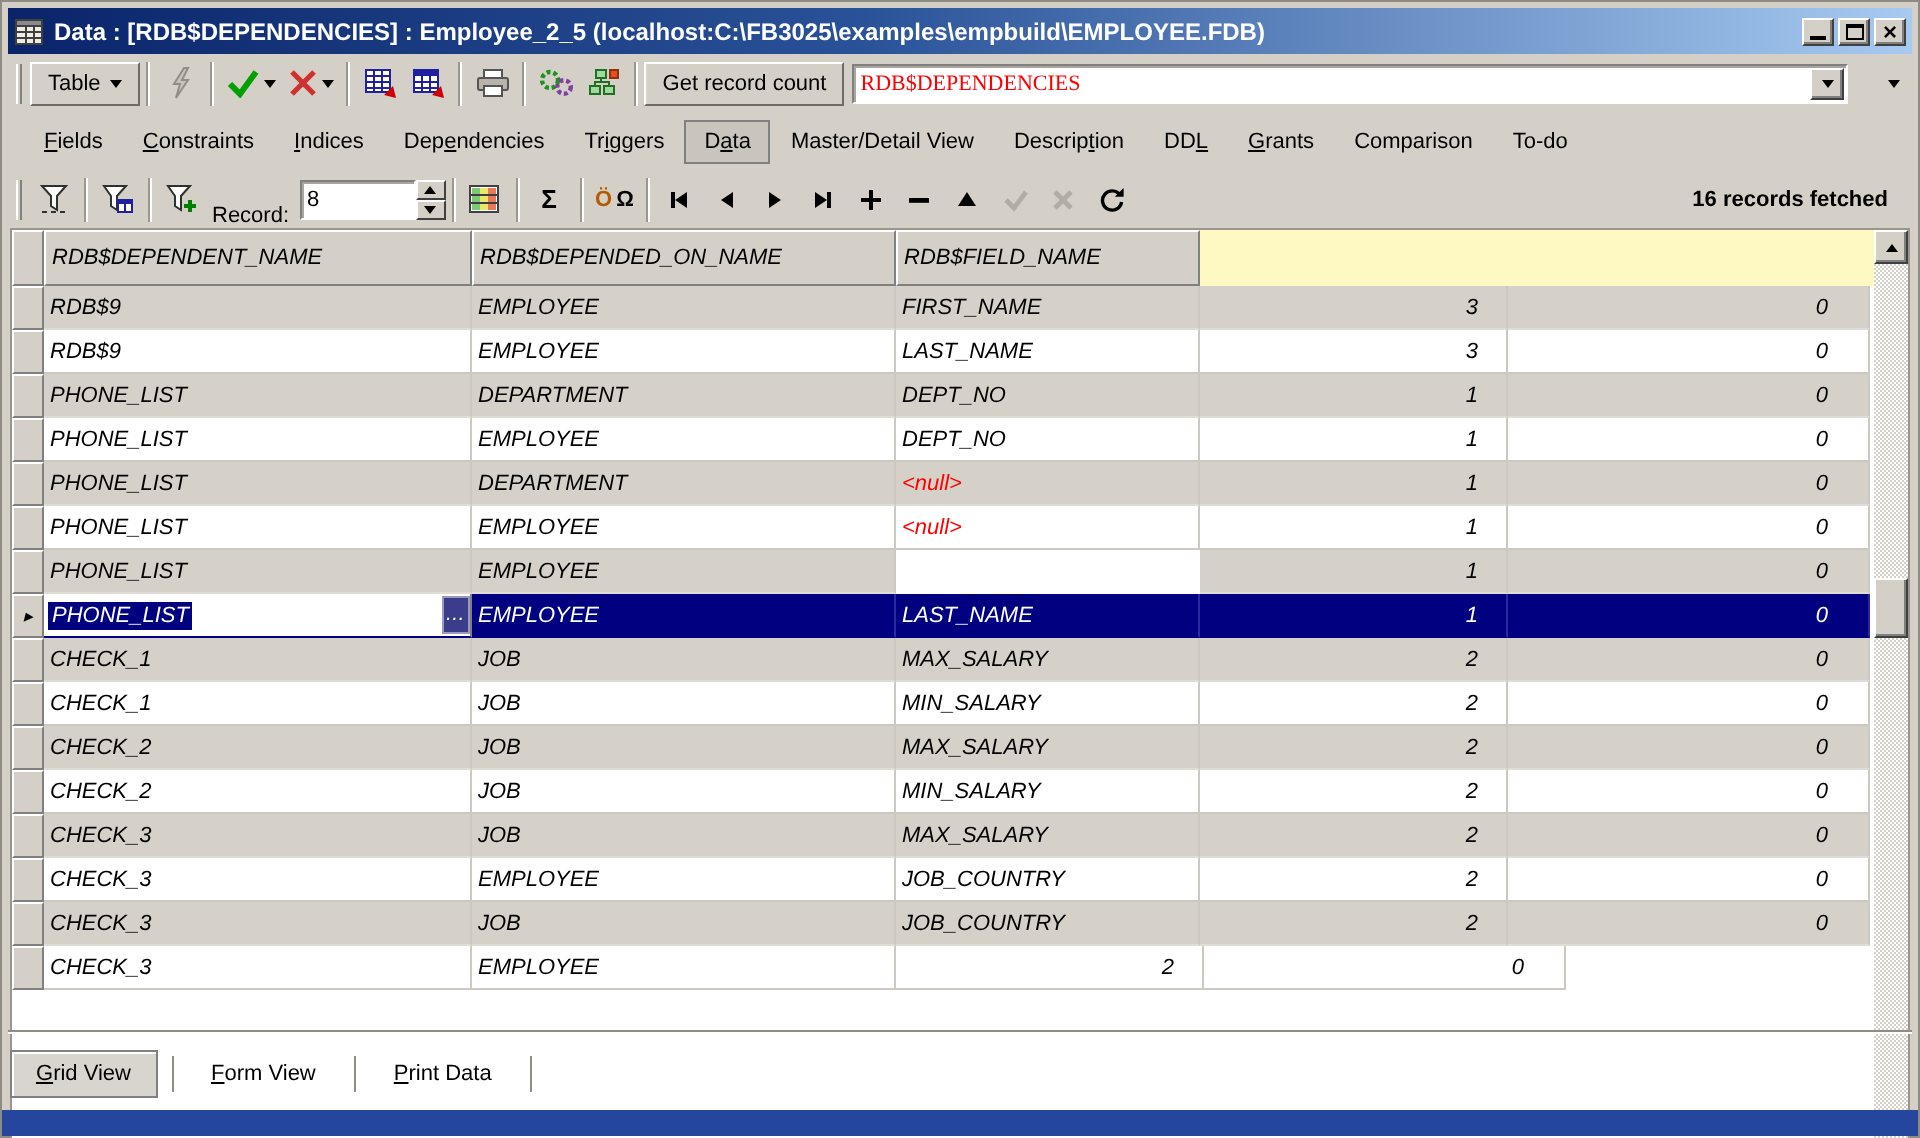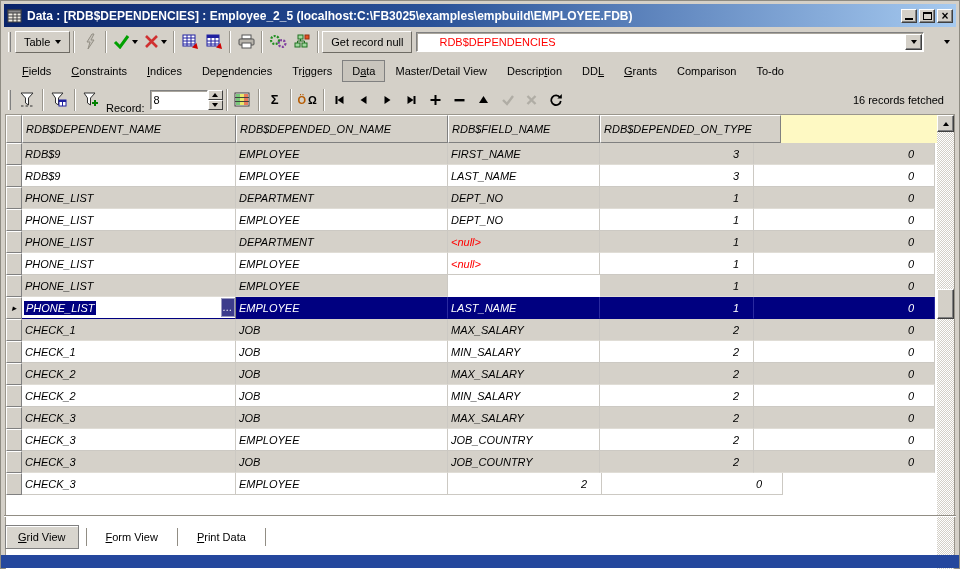--- a/index.html
+++ b/index.html
@@ -40,41 +40,41 @@
   .rbtn {
     height:22px; display:flex; align-items:center; gap:5px; padding:0 8px;
     background:#d4d0c8; border:1px solid; border-color:#fff #6e6b64 #6e6b64 #fff; font-size:11px;
   }
   .dd { width:0; height:0; border-left:3px solid transparent; border-right:3px solid transparent; border-top:4px solid #000; }
   .combo {
     flex:1; height:20px; margin:0 14px 0 4px; background:#fff;
     border:1px solid; border-color:#808080 #fff #fff #808080;
     box-shadow:inset 1px 1px 0 #a9a59c; display:flex; align-items:center;
   }
-  .combo-text { flex:1; color:#ff0000; padding:0 22px; white-space:nowrap; overflow:hidden; }
+  .combo-text { flex:1; color:#ff0000; padding:0 3px; white-space:nowrap; overflow:hidden;font-family:Liberation Serif, serif; }
   .combo-btn { width:17px; height:16px; margin-right:1px; background:#d4d0c8; border:1px solid; border-color:#fff #404040 #404040 #fff; box-shadow:inset -1px -1px 0 #808080; display:flex; align-items:center; justify-content:center; }
   .ovf { width:14px; display:flex; align-items:center; justify-content:center; margin-left:2px; }
 
   
   .tabsrow { position:absolute; top:55px; left:3px; right:3px; height:29px; display:flex; align-items:center; padding-left:8px; }
   .tab { padding:5px 10px; white-space:nowrap; }
   .tab.selected { background:#c9c5bd; border:1px solid #808080; padding:4px 9px; }
 
   
   .lbl { margin:16px 5px 0 3px; }
   .spin { display:flex; align-items:center; }
   .spin input { width:58px; height:20px; border:1px solid; border-color:#808080 #fff #fff #808080; box-shadow:inset 1px 1px 0 #a9a59c; padding:0 3px; font-family:"Liberation Sans",sans-serif; font-size:11px; }
   .spinbtns { display:flex; flex-direction:column; width:15px; height:20px; }
   .sbtn { flex:1; background:#d4d0c8; border:1px solid; border-color:#fff #404040 #404040 #fff; display:flex; align-items:center; justify-content:center; }
   .tri-u { width:0; height:0; border-left:3px solid transparent; border-right:3px solid transparent; border-bottom:4px solid #000; }
   .tri-d { width:0; height:0; border-left:3px solid transparent; border-right:3px solid transparent; border-top:4px solid #000; }
   .sigma { font-size:13px; font-weight:bold; }
   .blob { font-size:11px; font-weight:bold; }
   .blob .bo { color:#b55a00; }
-  .status { margin-left:auto; margin-right:10px; font-weight:normal; }
+  .status { margin-left:auto; margin-right:10px; font-weight:bold; }
 
   
   .grid { position:absolute; top:113px; left:4px; right:4px; height:492px; background:#fef9c3; border:1px solid #9a968c;font-style:italic; }
   .ghead { position:absolute; top:0; left:0; right:17px; height:28px; display:flex; }
   .hcell {
     background:#d4d0c8; display:flex; align-items:center; padding:0 3px;
     border-top:1px solid #fff; border-left:1px solid #fff; border-right:1px solid #808080; border-bottom:1px solid #808080;
     white-space:nowrap; overflow:hidden;
   }
   .hind { width:16px; padding:0; }
@@ -206,21 +206,21 @@
       <svg width="16" height="15" viewBox="0 0 16 15">
           <rect x="11" y="1" width="4" height="4" fill="#e85020" stroke="#903010"></rect>
           <rect x="4" y="1" width="5" height="4" fill="#a0d8a0" stroke="#207020"></rect>
           <path d="M6.5 5v2M3.5 9V7h7v2" stroke="#207020" fill="none"></path>
           <rect x="1" y="9" width="5" height="4" fill="#a0d8a0" stroke="#207020"></rect>
           <rect x="8" y="9" width="5" height="4" fill="#a0d8a0" stroke="#207020"></rect>
         </svg>
     </button>
     <div class="sep"></div>
     <button class="rbtn">
-      <span>Get record null</span>
+      <span>Get record count</span>
     </button>
     <div class="combo">
       <span class="combo-text">RDB$DEPENDENCIES</span>
       <span class="combo-btn">
           <span class="dd"></span>
         </span>
     </div>
     <div class="ovf">
         <span class="dd"></span>
       </div>
@@ -352,21 +352,20 @@
     </button>
     <span class="status">16 records fetched</span>
   </div>
 
   <div class="grid">
     <div class="ghead" id="ghead">
         <div class="hcell hind"></div>
         <div class="hcell" style="width: 214px;">RDB$DEPENDENT_NAME</div>
         <div class="hcell" style="width: 212px;">RDB$DEPENDED_ON_NAME</div>
         <div class="hcell" style="width: 152px;">RDB$FIELD_NAME</div>
-        <div class="hcell" style="width: 181px;">RDB$DEPENDED_ON_TYPE</div>
       </div>
     <div class="gbody" id="gbody">
         <div class="grow even">
           <div class="ind"></div>
           <div class="cell c0" style="width: 214px;">RDB$9</div>
           <div class="cell c1" style="width: 212px;">EMPLOYEE</div>
           <div class="cell c2" style="width: 152px;">FIRST_NAME</div>
           <div class="cell c3 num" style="width: 154px;">3</div>
           <div class="cell c4 num" style="width: 181px;">0</div>
         </div>

